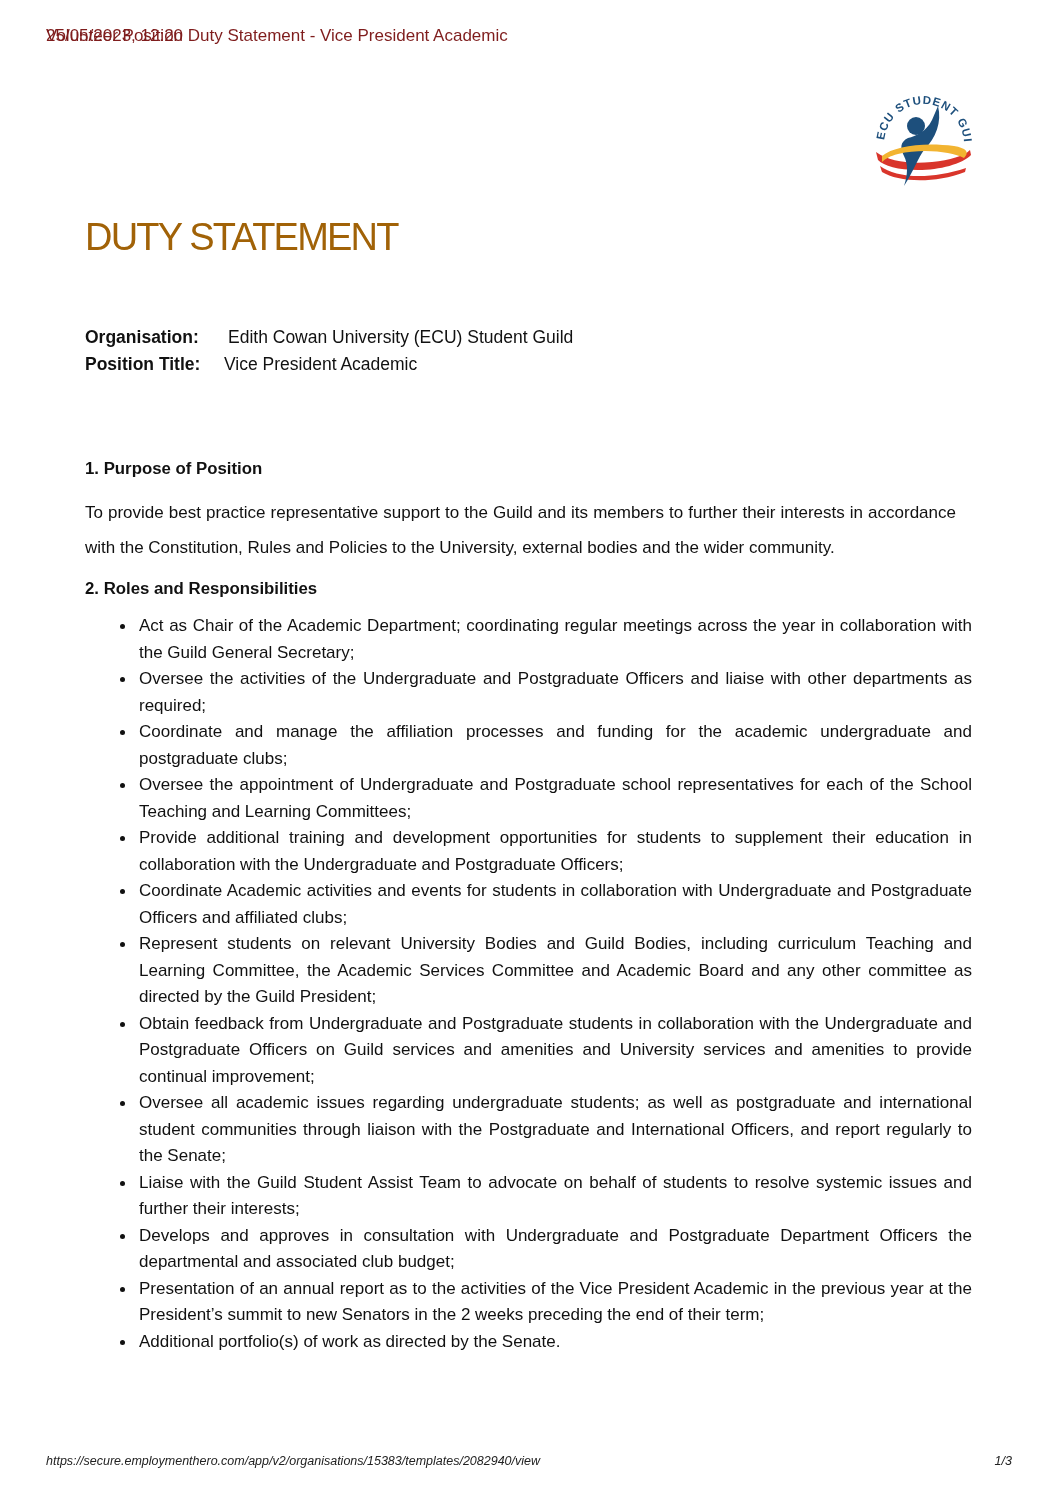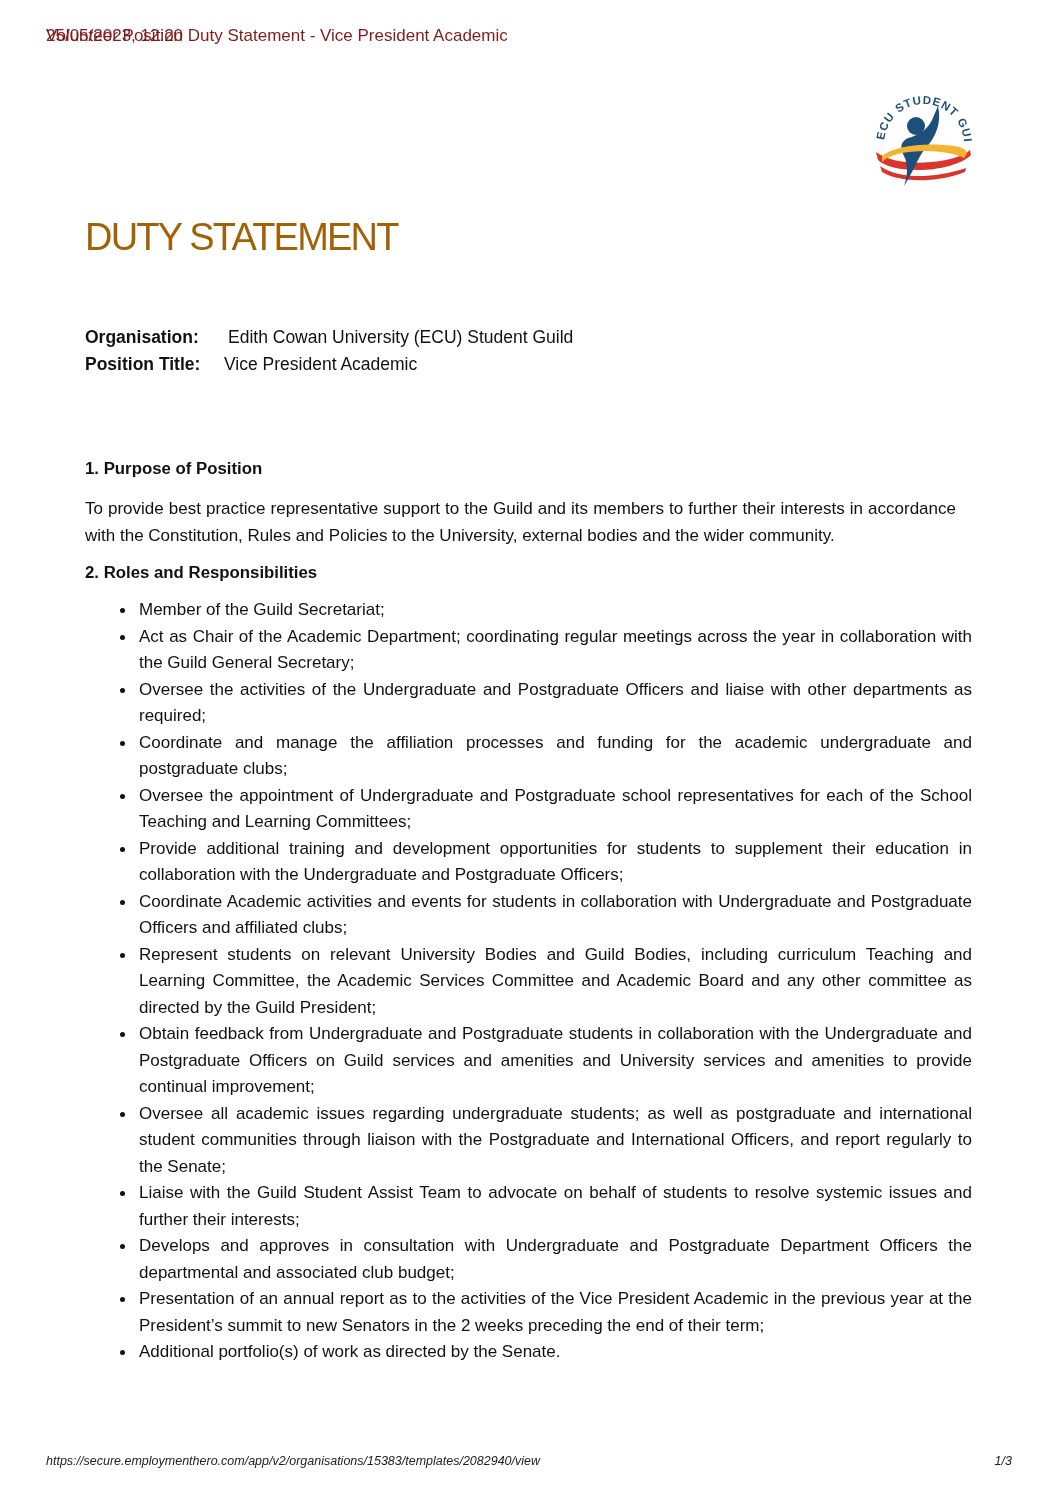--- a/index.html
+++ b/index.html
@@ -19,21 +19,21 @@
       font-size: 38px; font-weight: normal; letter-spacing: -1.8px; color: #a16207;
     }
     .meta { position: absolute; left: 85px; top: 312px; font-size: 17.5px; line-height: 26.5px; margin-top: 12px; }
     .meta-row { display: flex; }
     .meta-row .label { font-weight: bold; }
     .meta-row.r0 .label { width: 143px; }
     .meta-row.r1 .label { width: 141px; }
     .meta-row.r2 .label { width: 139px; }
     .content { position: absolute; left: 85px; top: 457px; width: 887px; font-size: 17px; }
     .section-heading { font-weight: bold; margin: 0; font-size: 16.8px; line-height: 24px; }
-    .para { text-align: justify; line-height: 27px; margin: 14px 16px 12px 0; }
+    .para { text-align: justify; line-height: 35px; margin: 14px 16px 12px 0; }
     .resp-list { list-style: none; margin: 12px 0 0 0; padding: 0 0 0 54px; }
     .resp-list li { position: relative; text-align: justify; line-height: 26.5px; }
     .resp-list li::before {
       content: ""; position: absolute; left: -19px; top: 11px;
       width: 5px; height: 5px; border-radius: 50%; background: #111;
     }
     .print-footer {
       position: absolute; top: 1454px; left: 46px; right: 46px; height: 16px;
       font-size: 12.5px; color: #222; font-style: italic;
     }
@@ -80,21 +80,20 @@
     <span class="value">Vice President Academic</span>
   </div>
 </div>
 
 <div class="content">
   <h2 class="section-heading">1. Purpose of Position</h2>
   <p class="para">To provide best practice representative support to the Guild and its members to further their interests in accordance with the Constitution, Rules and Policies to the University, external bodies and the wider community.</p>
 
   <h2 class="section-heading">2. Roles and Responsibilities</h2>
   <ul class="resp-list">
-    <li>Member of the Guild Secretariat;</li>
     <li>Act as Chair of the Academic Department; coordinating regular meetings across the year in collaboration with the Guild General Secretary;</li>
     <li>Oversee the activities of the Undergraduate and Postgraduate Officers and liaise with other departments as required;</li>
     <li>Coordinate and manage the affiliation processes and funding for the academic undergraduate and postgraduate clubs;</li>
     <li>Oversee the appointment of Undergraduate and Postgraduate school representatives for each of the School Teaching and Learning Committees;</li>
     <li>Provide additional training and development opportunities for students to supplement their education in collaboration with the Undergraduate and Postgraduate Officers;</li>
     <li>Coordinate Academic activities and events for students in collaboration with Undergraduate and Postgraduate Officers and affiliated clubs;</li>
     <li>Represent students on relevant University Bodies and Guild Bodies, including curriculum Teaching and Learning Committee, the Academic Services Committee and Academic Board and any other committee as directed by the Guild President;</li>
     <li>Obtain feedback from Undergraduate and Postgraduate students in collaboration with the Undergraduate and Postgraduate Officers on Guild services and amenities and University services and amenities to provide continual improvement;</li>
     <li>Oversee all academic issues regarding undergraduate students; as well as postgraduate and international student communities through liaison with the Postgraduate and International Officers, and report regularly to the Senate;</li>
     <li>Liaise with the Guild Student Assist Team to advocate on behalf of students to resolve systemic issues and further their interests;</li>

